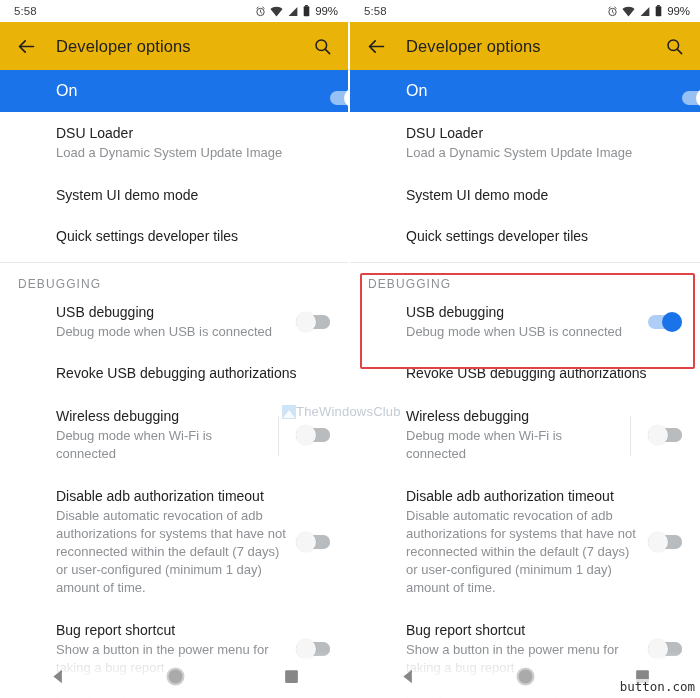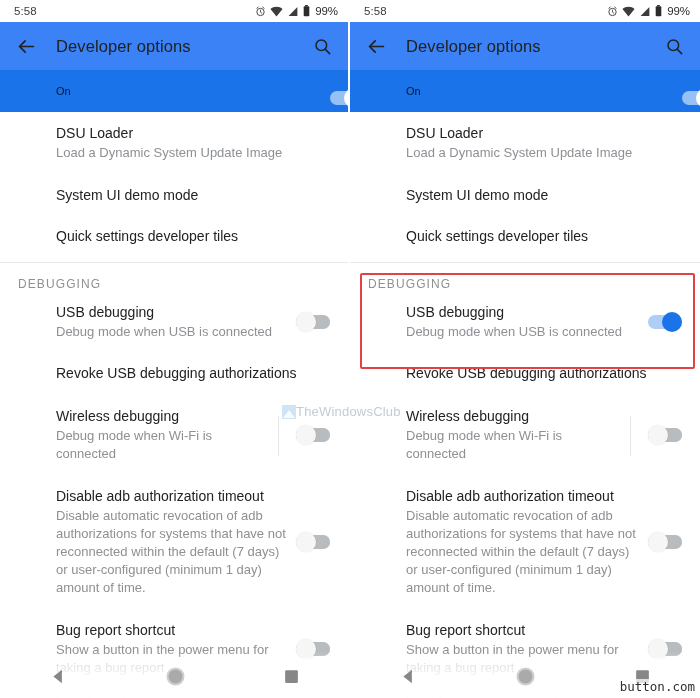--- a/index.html
+++ b/index.html
@@ -57,43 +57,43 @@
     letter-spacing: -.1px;
     margin-left: 1px;
   }
 
   
   .appbar {
     height: 48px;
     display: flex;
     align-items: center;
     padding: 0 14px 0 12px;
-    background: #3b82f6;
+    background: #eab308;
   }
   .appbar .back { width: 28px; height: 28px; display:flex; align-items:center; justify-content:center; }
   .appbar .title {
     font-size: 16.5px;
     color: #212121;
     margin-left: 16px;
     letter-spacing: .1px;
     white-space: nowrap;
   }
   .appbar .search { margin-left: auto; width: 24px; height: 24px; display:flex; align-items:center; justify-content:center; }
 
   
   .master {
     height: 42px;
     background: #1a73e8;
     display: flex;
     align-items: center;
     padding: 0 18px 0 56px;
   }
   .master .lbl {
-    color: #0f172a;
-    font-size: 11px;
+    color: #ffffff;
+    font-size: 16px;
   }
   .master .switch { margin-left: auto; }
 
   
   .sw { position: relative; width: 34px; height: 14px; }
   .sw .track {
     position: absolute; top: 0; left: 0;
     width: 34px; height: 14px; border-radius: 7px;
   }
   .sw .thumb {

